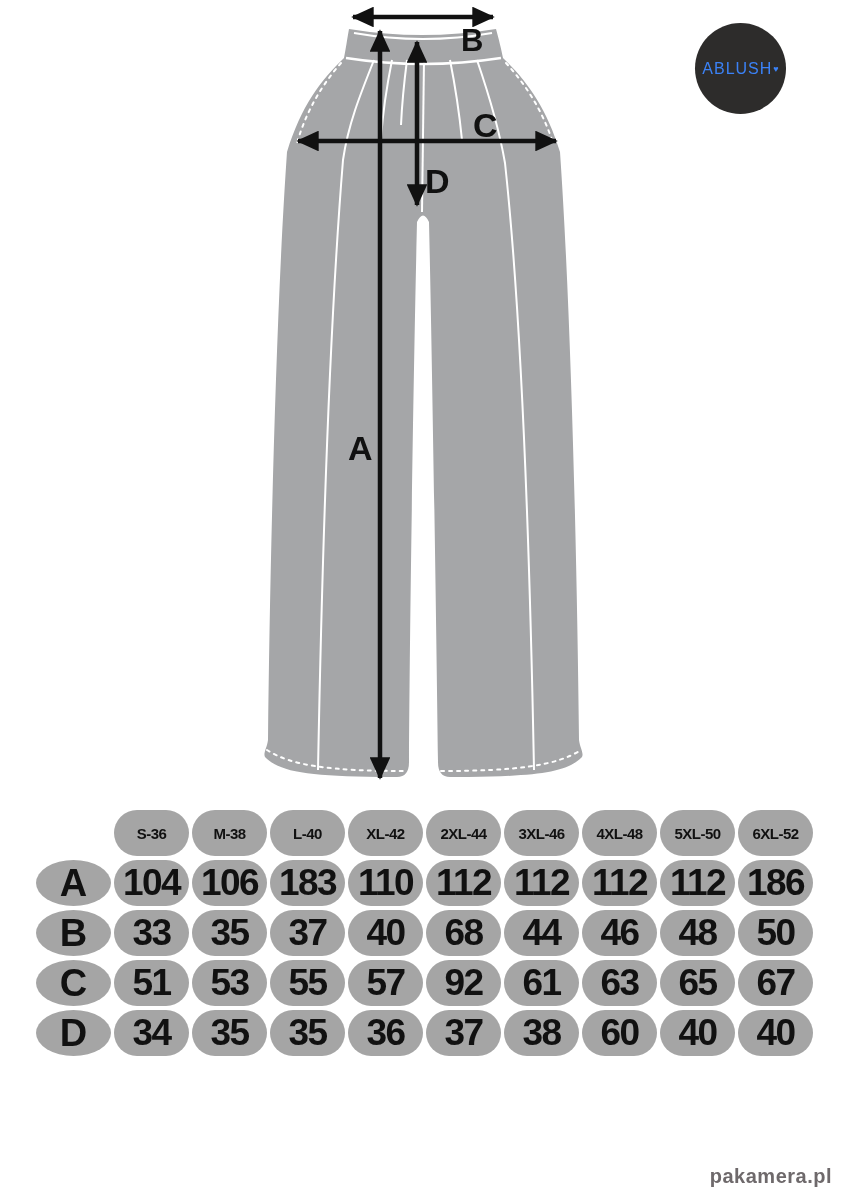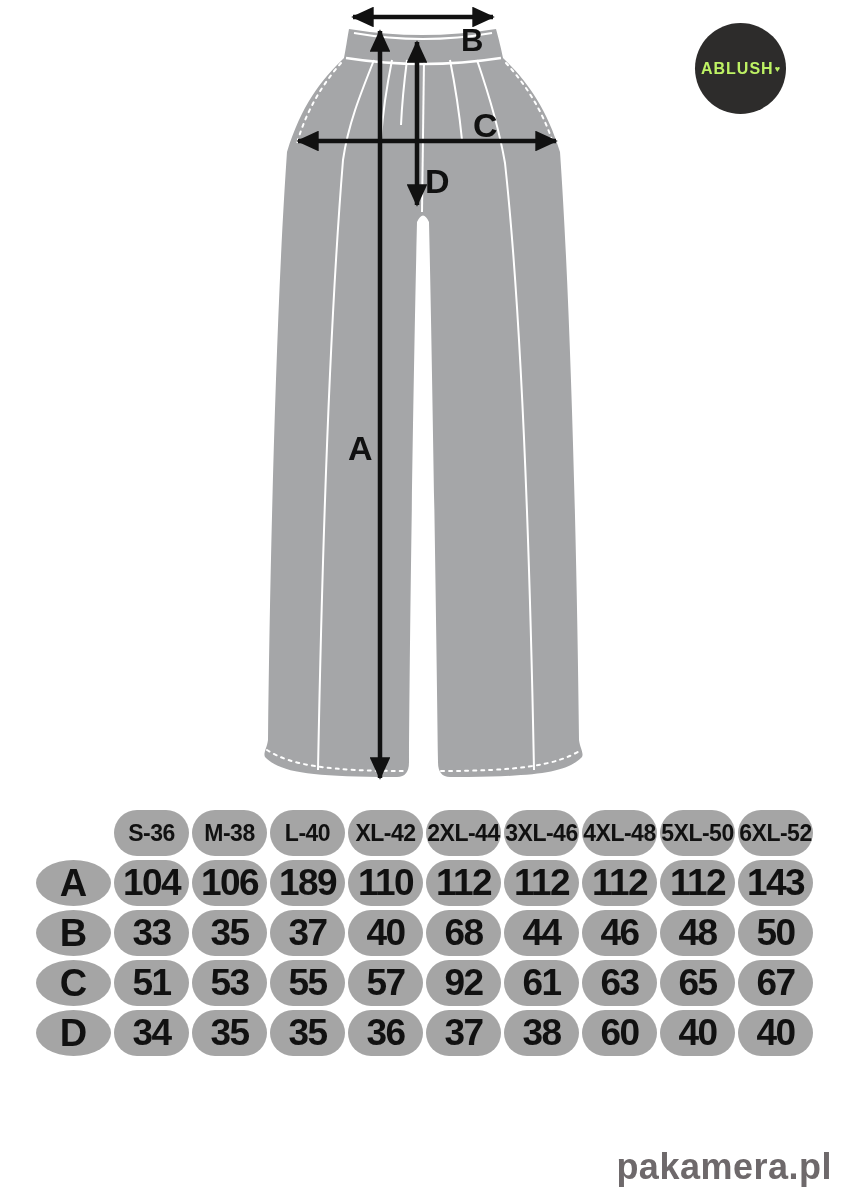--- a/index.html
+++ b/index.html
@@ -5,39 +5,39 @@
   html,body{margin:0;padding:0;background:#ffffff;}
   .canvas{
     position:relative;width:849px;height:1200px;background:#ffffff;overflow:hidden;
     font-family:"Liberation Sans",sans-serif;
   }
   .pants-svg{position:absolute;left:0;top:0;}
   
   .brand-badge{
     position:absolute;left:695px;top:23px;width:91px;height:91px;border-radius:50%;
     background:#2d2c2b;display:flex;align-items:center;justify-content:center;
-    color:#bef264;font-weight:bold;font-size:16px;letter-spacing:1px;text-align:center;
+    color:#3b82f6;font-weight:normal;font-size:16px;letter-spacing:1px;text-align:center;
   }
   .brand-badge .heart{font-size:9px;margin-left:1px;letter-spacing:0;}
   
   .size-table{position:absolute;left:0;top:810px;width:849px;}
   .t-row{display:flex;gap:3px;padding-left:36px;margin-bottom:4px;height:46px;}
   .pill{
     width:75px;height:46px;background:#a5a5a5;border-radius:24px;
     display:flex;align-items:center;justify-content:center;
     color:#111111;font-weight:bold;flex:0 0 auto;
   }
-  .pill.head{font-size:23px;letter-spacing:-0.5px;}
+  .pill.head{font-size:15px;letter-spacing:-0.5px;}
   .pill.val{font-size:37px;letter-spacing:-1.5px;}
   .pill.rowlabel{font-size:38px;border-radius:50%;}
   .slot{width:75px;height:46px;flex:0 0 auto;}
   
   .watermark{
     position:absolute;right:17px;bottom:12px;
-    font-size:36px;font-weight:bold;color:#6e696b;letter-spacing:0.5px;margin-left:20px;
+    font-size:20px;font-weight:bold;color:#6e696b;letter-spacing:0.5px;margin-left:20px;
   }
 </style>
 </head>
 <body>
 
 <div class="canvas">
 
   <svg class="pants-svg" width="849" height="810" viewBox="0 0 849 810">
     <defs>
       <marker id="ah" markerWidth="5" markerHeight="4.6" refX="4.6" refY="2.3" orient="auto-start-reverse" markerUnits="strokeWidth">
@@ -114,27 +114,27 @@
         <div class="pill head">2XL-44</div>
         <div class="pill head">3XL-46</div>
         <div class="pill head">4XL-48</div>
         <div class="pill head">5XL-50</div>
         <div class="pill head">6XL-52</div>
       </div>
       <div class="t-row">
         <div class="pill rowlabel">A</div>
         <div class="pill val">104</div>
         <div class="pill val">106</div>
-        <div class="pill val">189</div>
+        <div class="pill val">183</div>
         <div class="pill val">110</div>
         <div class="pill val">112</div>
         <div class="pill val">112</div>
         <div class="pill val">112</div>
         <div class="pill val">112</div>
-        <div class="pill val">143</div>
+        <div class="pill val">186</div>
       </div>
       <div class="t-row">
         <div class="pill rowlabel">B</div>
         <div class="pill val">33</div>
         <div class="pill val">35</div>
         <div class="pill val">37</div>
         <div class="pill val">40</div>
         <div class="pill val">68</div>
         <div class="pill val">44</div>
         <div class="pill val">46</div>

